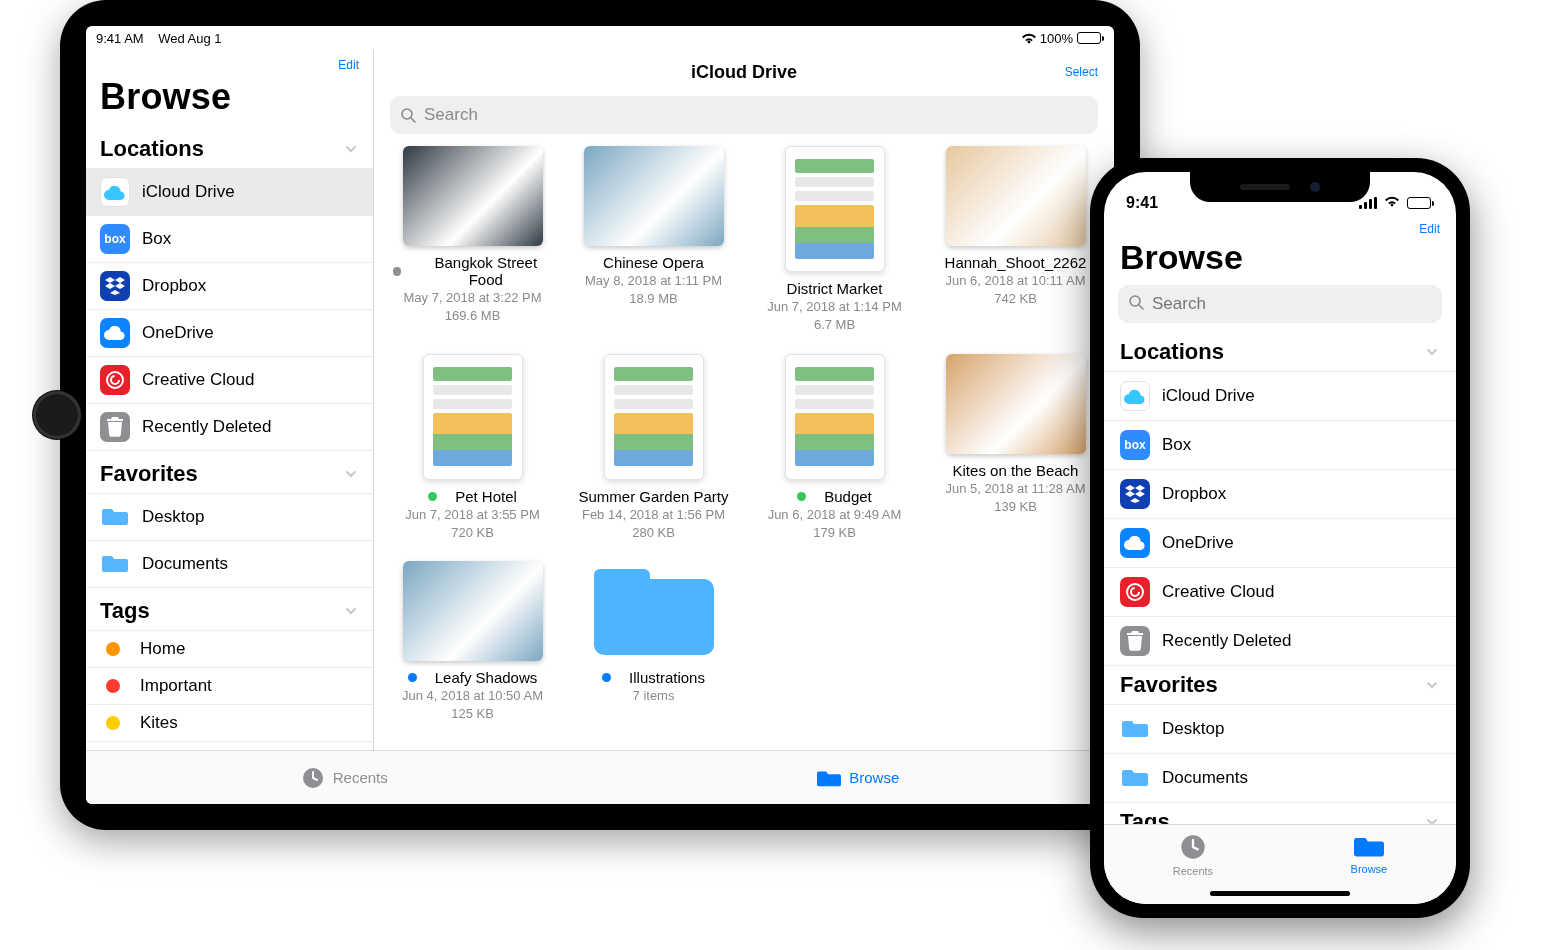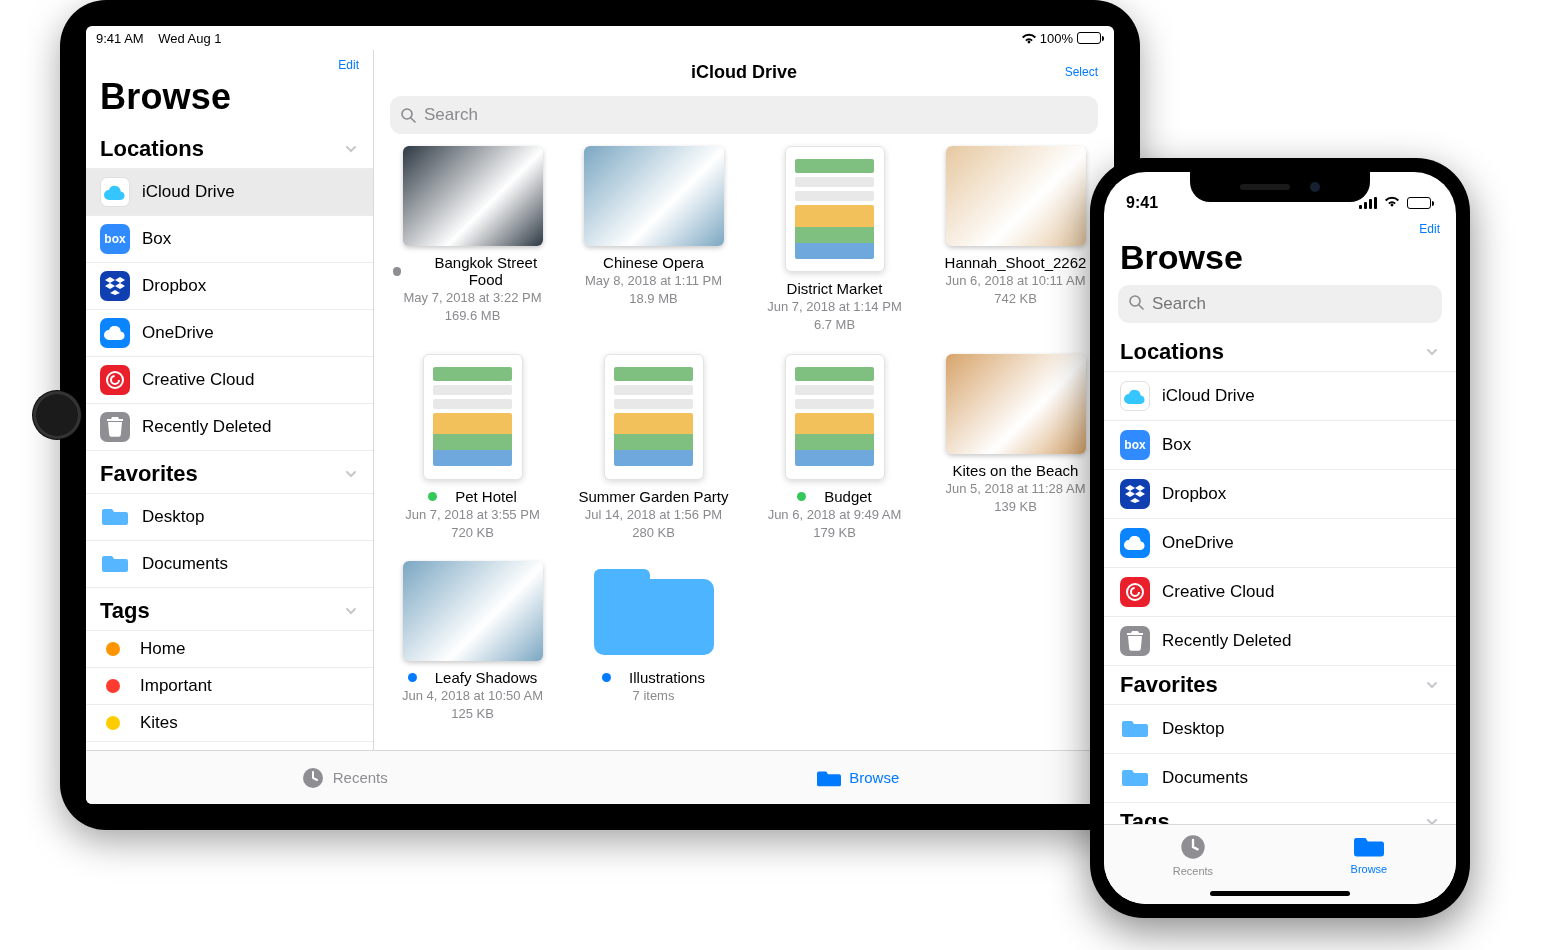--- a/index.html
+++ b/index.html
@@ -484,21 +484,21 @@
                 <div style="width:80%;height:80%;display:flex;flex-direction:column;gap:4px;">
                   <div style="height:14%;background:#7fbf7f;border-radius:2px;"></div>
                   <div style="height:10%;background:#e8e8e8;border-radius:2px;"></div>
                   <div style="height:10%;background:#e8e8e8;border-radius:2px;"></div>
                   <div style="flex:1;background:linear-gradient(180deg,#f3c15c 0 40%,#7fbf7f 40% 70%,#6fa8dc 70%);border-radius:2px;"></div>
                 </div>
               </div>
               <div class="name">
                 <span>Summer Garden Party</span>
               </div>
-              <div class="meta">Jul 14, 2018 at 1:56 PM</div>
+              <div class="meta">Feb 14, 2018 at 1:56 PM</div>
               <div class="meta">280 KB</div>
             </div>
             <div class="file">
               <div class="thumb doc">
                 <div style="width:80%;height:80%;display:flex;flex-direction:column;gap:4px;">
                   <div style="height:14%;background:#7fbf7f;border-radius:2px;"></div>
                   <div style="height:10%;background:#e8e8e8;border-radius:2px;"></div>
                   <div style="height:10%;background:#e8e8e8;border-radius:2px;"></div>
                   <div style="flex:1;background:linear-gradient(180deg,#f3c15c 0 40%,#7fbf7f 40% 70%,#6fa8dc 70%);border-radius:2px;"></div>
                 </div>

